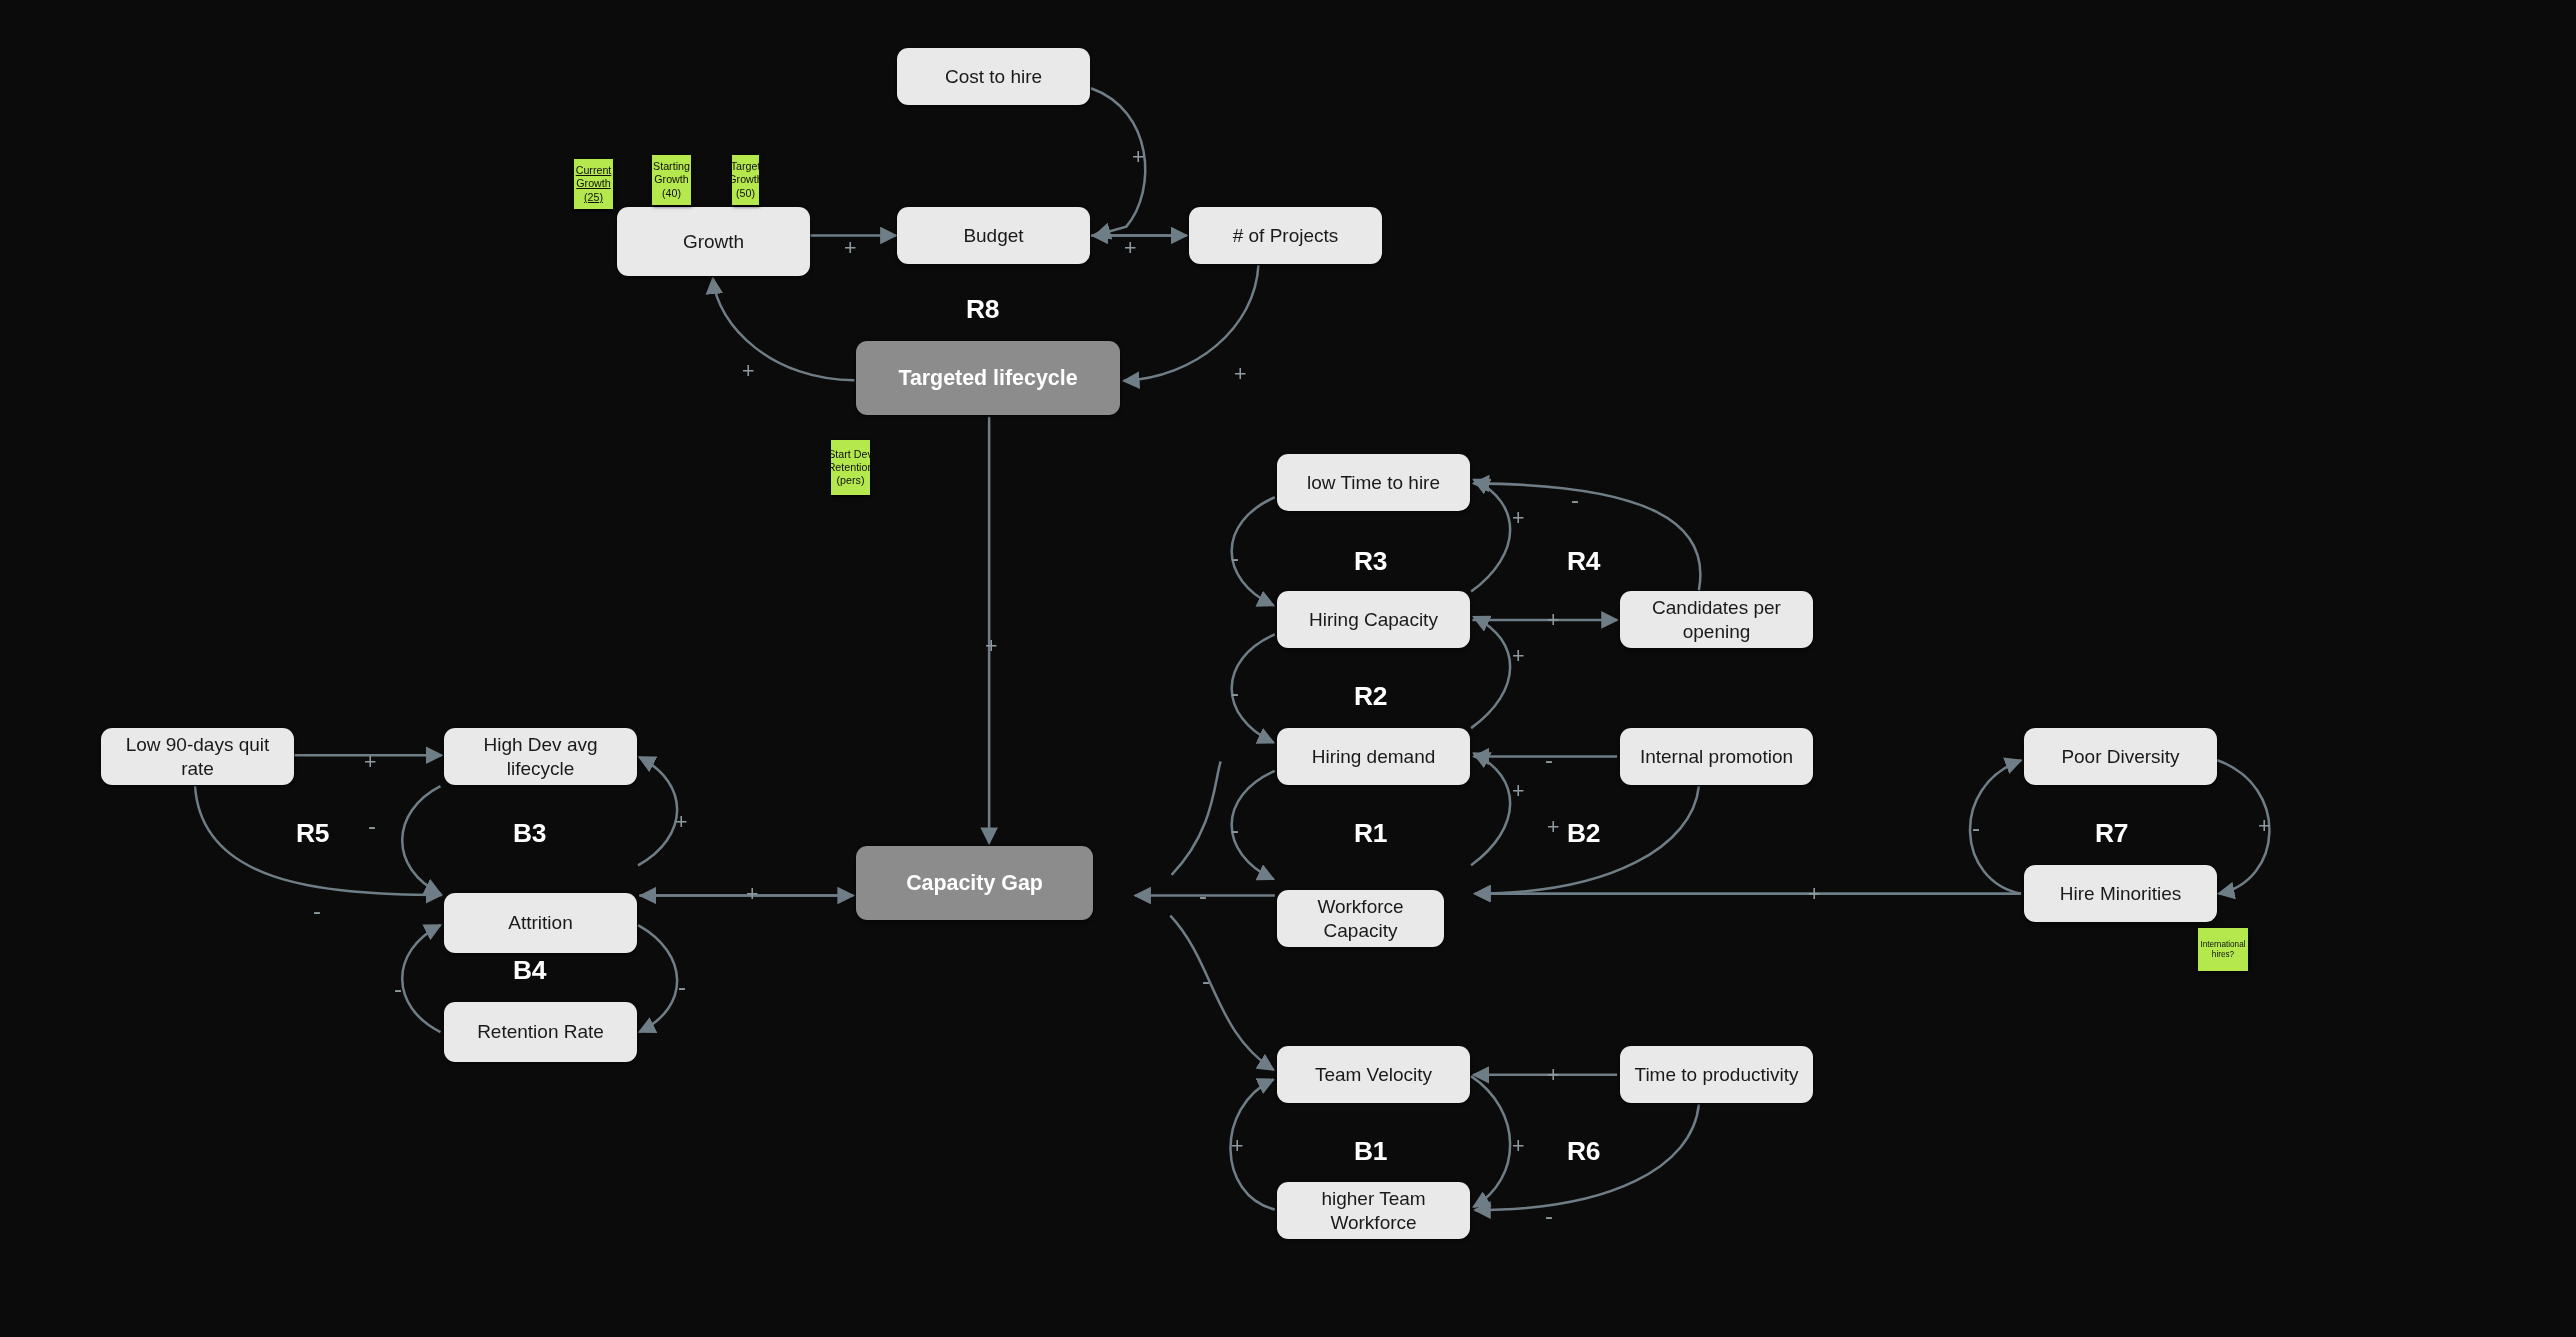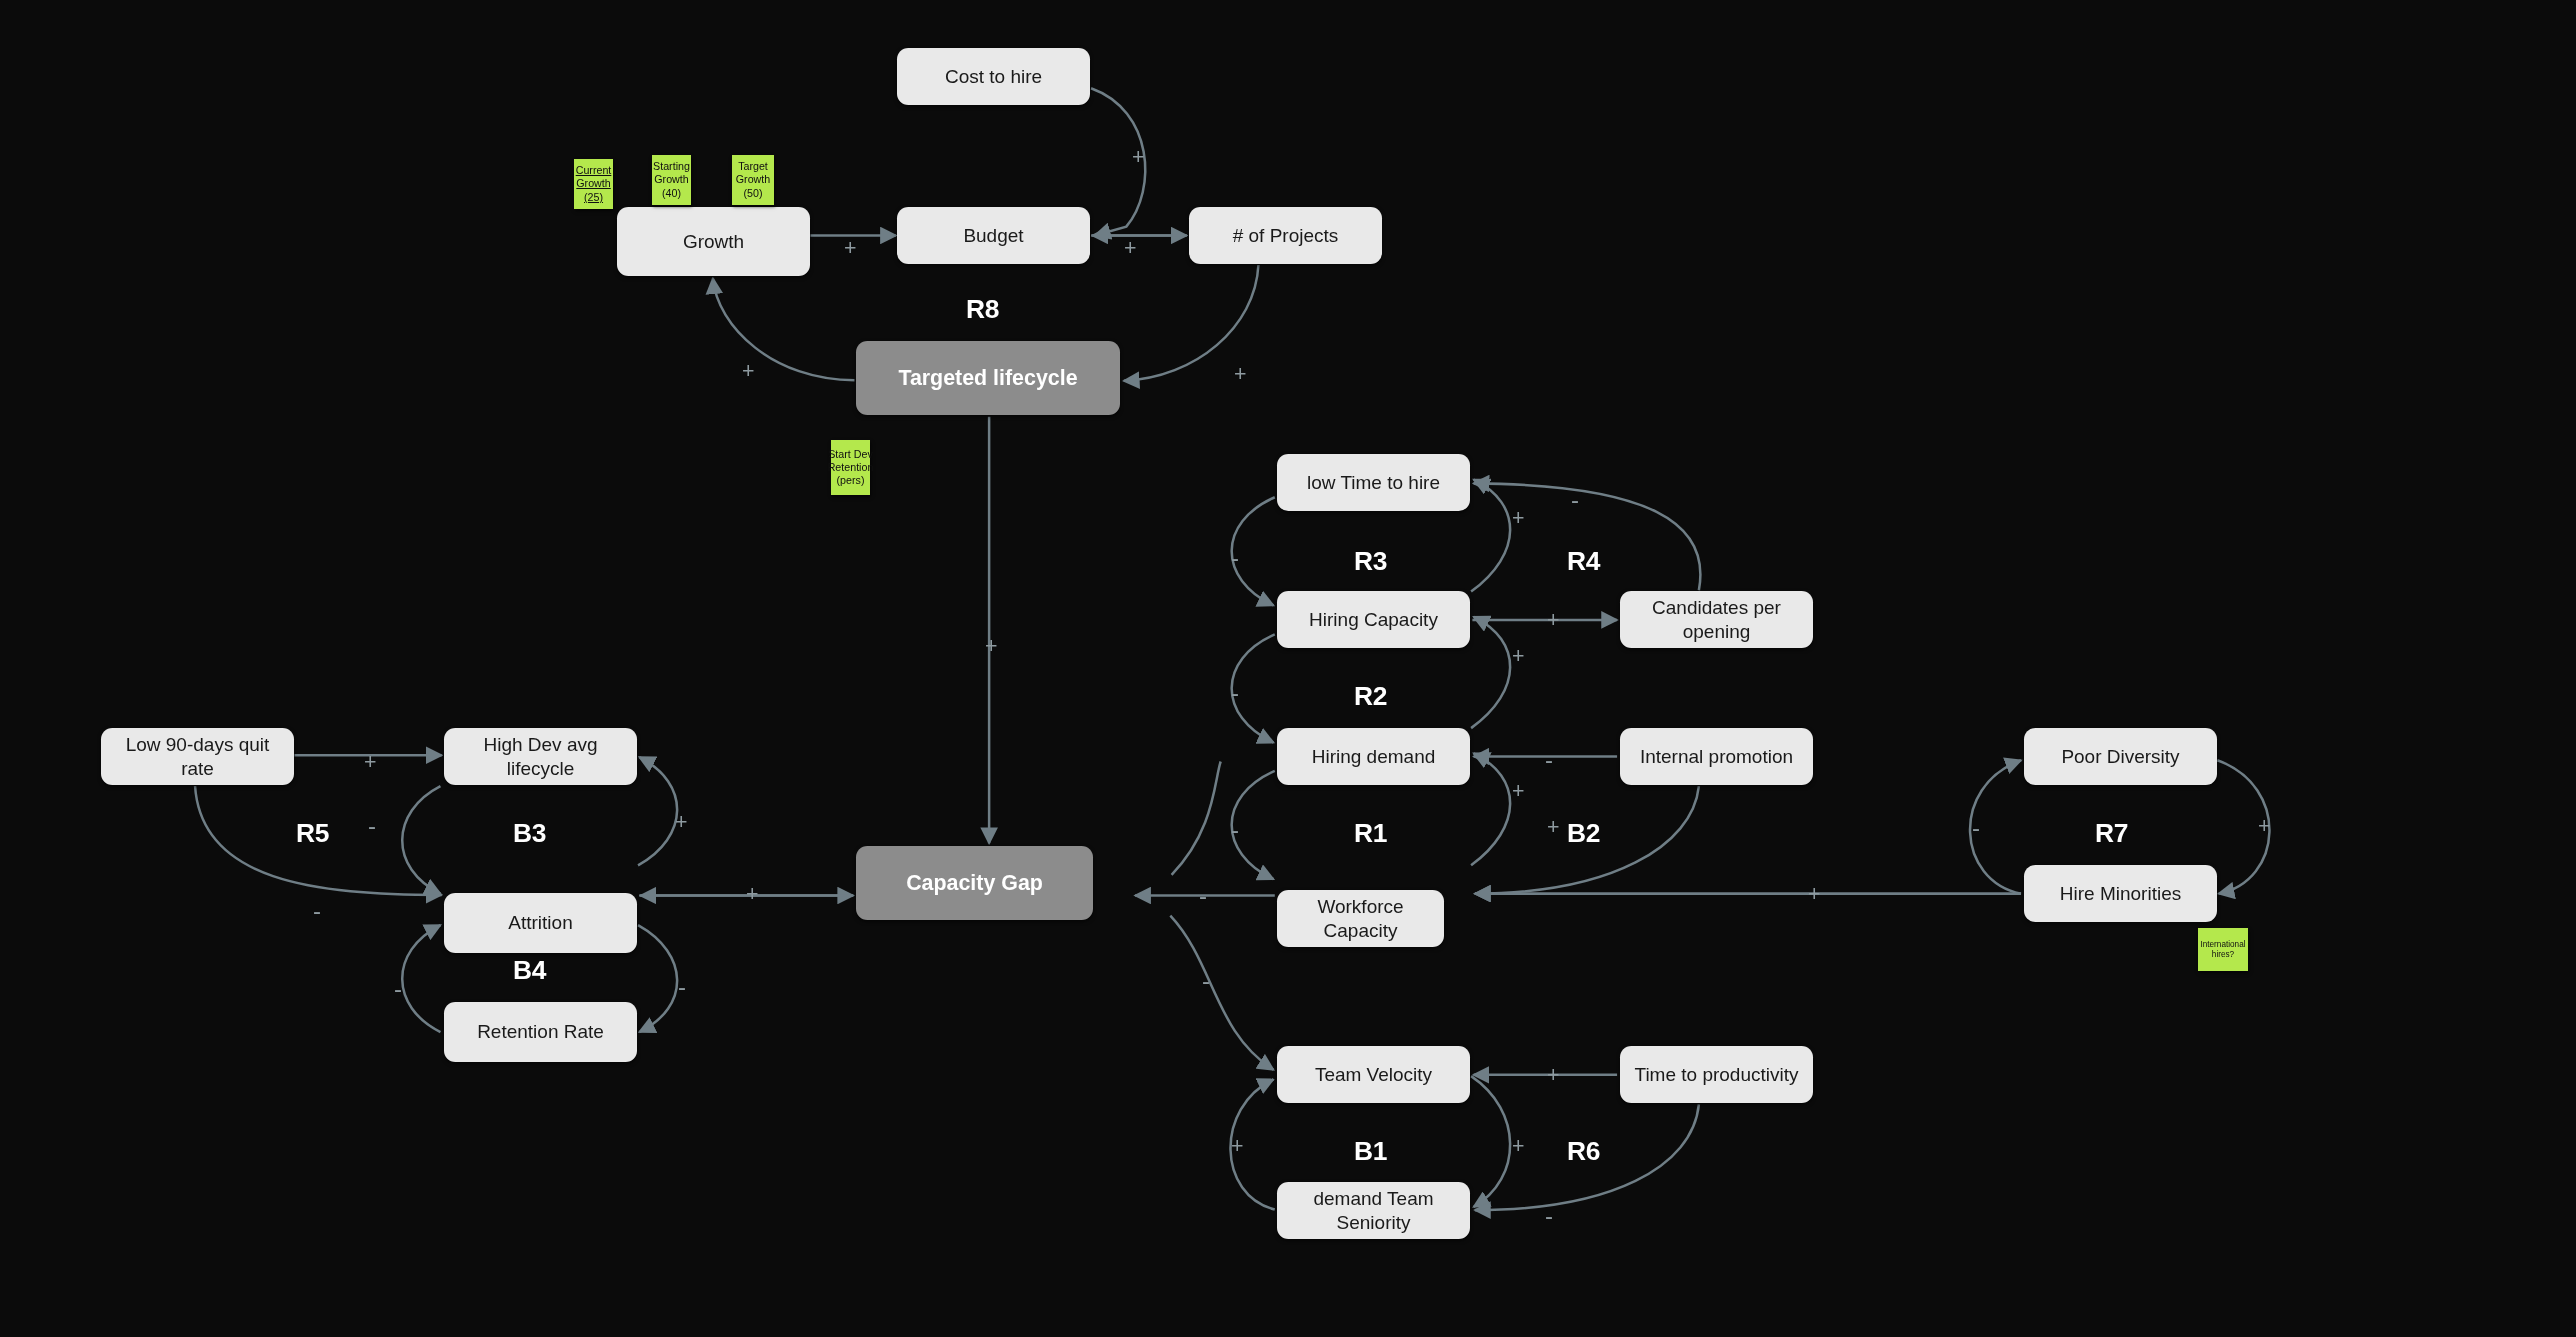--- a/index.html
+++ b/index.html
@@ -171,21 +171,21 @@
       <div class="node" style="left: 2024px; top: 865px; width: 193px; height: 57px;">
         <span>Hire  Minorities</span>
       </div>
       <div class="node" style="left: 1277px; top: 1046px; width: 193px; height: 57px;">
         <span>Team Velocity</span>
       </div>
       <div class="node" style="left: 1620px; top: 1046px; width: 193px; height: 57px;">
         <span>Time to productivity</span>
       </div>
       <div class="node" style="left: 1277px; top: 1182px; width: 193px; height: 57px;">
-        <span>demand Team Seniority</span>
+        <span>higher Team Workforce</span>
       </div>
       <div class="node" style="left: 101px; top: 728px; width: 193px; height: 57px;">
         <span>Low 90-days quit rate</span>
       </div>
       <div class="node" style="left: 444px; top: 728px; width: 193px; height: 57px;">
         <span>High Dev avg lifecycle</span>
       </div>
       <div class="node" style="left: 444px; top: 865px; width: 193px; height: 60px; margin-top: 28px;">
         <span>Attrition</span>
       </div>
@@ -193,21 +193,21 @@
         <span>Retention Rate</span>
       </div>
     </div>
   <div id="stickies-host">
       <div class="sticky" style="left: 574px; top: 159px; width: 39px; height: 50px; text-decoration: underline;">
         <span>Current Growth (25)</span>
       </div>
       <div class="sticky" style="left: 652px; top: 155px; width: 39px; height: 50px;">
         <span>Starting Growth (40)</span>
       </div>
-      <div class="sticky" style="left: 732px; top: 155px; width: 42px; height: 50px;">
+      <div class="sticky" style="left: 732px; top: 155px; width: 27px; height: 50px;">
         <span>Target Growth (50)</span>
       </div>
       <div class="sticky" style="left: 831px; top: 440px; width: 39px; height: 55px;">
         <span>Start Dev Retention (pers)</span>
       </div>
       <div class="sticky tiny" style="left: 2198px; top: 928px; width: 50px; height: 43px;">
         <span>International hires?</span>
       </div>
     </div>
   <div id="labels-host">

